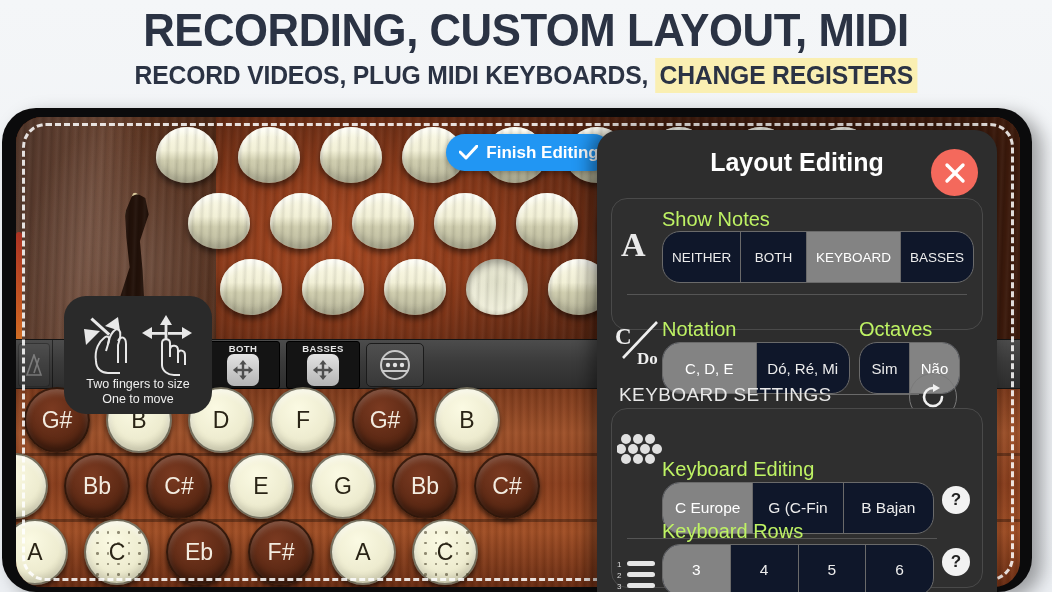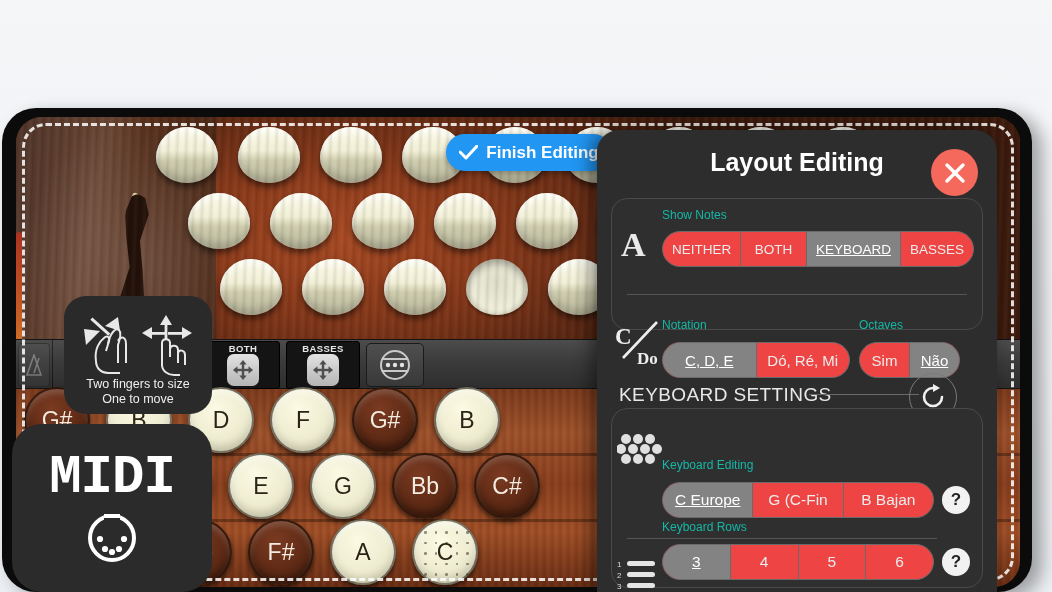--- a/index.html
+++ b/index.html
@@ -163,41 +163,47 @@
   .st-title{ position:absolute; left:0; top:18px; width:400px; text-align:center;
              font-size:25px; font-weight:700; color:#fff; }
   .closebtn{ position:absolute; right:19px; top:19px; width:47px;height:47px;border-radius:50%;
              background:#f4695c; display:flex;align-items:center;justify-content:center; }
 
   .card{ position:absolute; left:14px; width:372px; border:1px solid #4a4a4a; border-radius:16px; background:#2f2f2f;}
   .card.c1{ top:68px; height:132px; }
   .card.c2{ top:278px; height:180px; }
 
   .rowicon{ position:absolute; color:#e9e9e9; }
-  .rowlabel{ font-size:12px; color:#14b8a6; }
-
-  .seg{ display:flex; border:1px solid #6a6a6a; border-radius:18px; overflow:hidden; height:36px; background:#ef4444;}
+  .rowlabel{ font-size:20px; color:#bef264; }
+
+  .seg{ display:flex; border:1px solid #6a6a6a; border-radius:18px; overflow:hidden; height:52px; background:#0f172a;}
   .seg > div{ display:flex; align-items:center; justify-content:center; color:#ececec;
               border-right:1px solid #6a6a6a; padding:0 9px; white-space:nowrap; }
   .seg > div:last-child{ border-right:none; }
-  .seg > div.on{ background:#838383; color:#fff;text-decoration:underline; }
+  .seg > div.on{ background:#838383; color:#fff; }
 
   .divline{ position:absolute; height:1px; background:#555; }
   .sect-head{ position:absolute; font-size:19px; color:#e8e8e8; letter-spacing:.4px; }
   .sect-rule{ position:absolute; height:1px; background:#6a6a6a; }
   .refresh{ position:absolute; width:48px;height:48px;border-radius:50%;border:1px solid #7a7a7a;
             display:flex;align-items:center;justify-content:center; }
   .qmark{ position:absolute; width:28px;height:28px;border-radius:50%;background:#f2f2f2;color:#222;
           display:flex;align-items:center;justify-content:center;font-weight:700;font-size:17px;}
 </style>
 </head>
 <body>
 
 <div id="root">
 
+  <div class="header">
+    <div class="hl1">RECORDING, CUSTOM LAYOUT, MIDI</div>
+    <div class="hl2wrap">
+      <span class="hl2"><span>RECORD VIDEOS, PLUG MIDI KEYBOARDS,</span> <span class="hi">CHANGE REGISTERS</span></span>
+    </div>
+  </div>
 
   <div class="phone">
     <div class="screen">
 
       <div class="bass-area">
         <div class="leftpanel">
           <div class="fhole"></div>
         </div>
         <div id="bassbtns">
             <div class="bassbtn" style="left: 140px; top: 10px;"></div>
@@ -432,33 +438,20 @@
         <polygon points="68,22 78,16 78,28"></polygon>
           <rect x="76" y="21" width="16" height="2.8"></rect>
         <polygon points="118,22 108,16 108,28"></polygon>
           <rect x="94" y="21" width="16" height="2.8"></rect>
       </g>
     </svg>
     <div class="gt">Two fingers to size</div>
     <div class="gt">One to move</div>
   </div>
 
-  <div class="midi">
-    <div class="midi-word">MIDI</div>
-    <svg width="54" height="54" viewBox="0 0 54 54">
-      <circle cx="27" cy="27" r="22" fill="none" stroke="#fff" stroke-width="4"></circle>
-      <rect x="19" y="1" width="16" height="9" fill="#2b2b2b"></rect>
-      <rect x="19" y="3" width="16" height="4" fill="#fff"></rect>
-      <circle cx="15" cy="28" r="3.1" fill="#fff"></circle>
-      <circle cx="39" cy="28" r="3.1" fill="#fff"></circle>
-      <circle cx="20" cy="38" r="3.1" fill="#fff"></circle>
-      <circle cx="34" cy="38" r="3.1" fill="#fff"></circle>
-      <circle cx="27" cy="41" r="3.1" fill="#fff"></circle>
-    </svg>
-  </div>
 
   <div class="finish">
     <svg width="19" height="15" viewBox="0 0 19 15">
         <polyline points="1,7 7,13 18,1" fill="none" stroke="#fff" stroke-width="3" stroke-linecap="round" stroke-linejoin="round"></polyline>
       </svg>
     <span>Finish Editing</span>
   </div>
 
   <div class="settings">
     <div class="st-title">Layout Editing</div>

